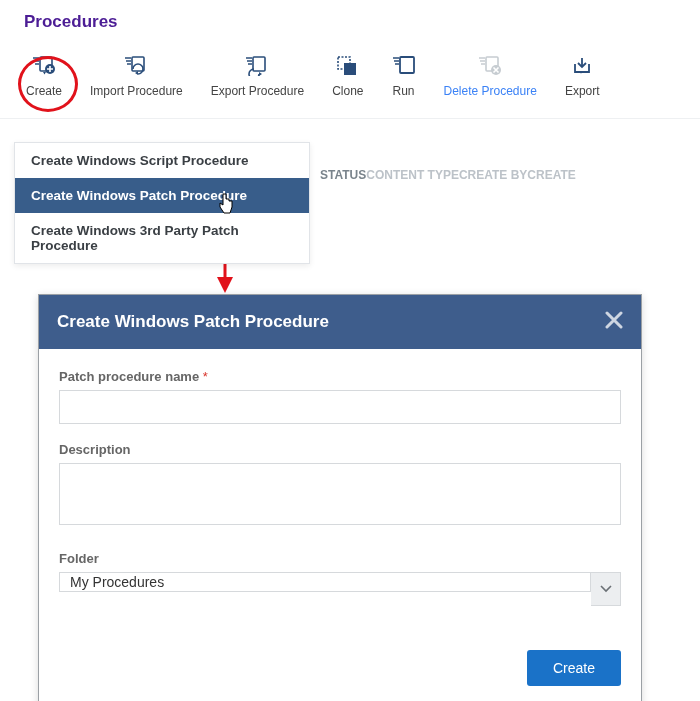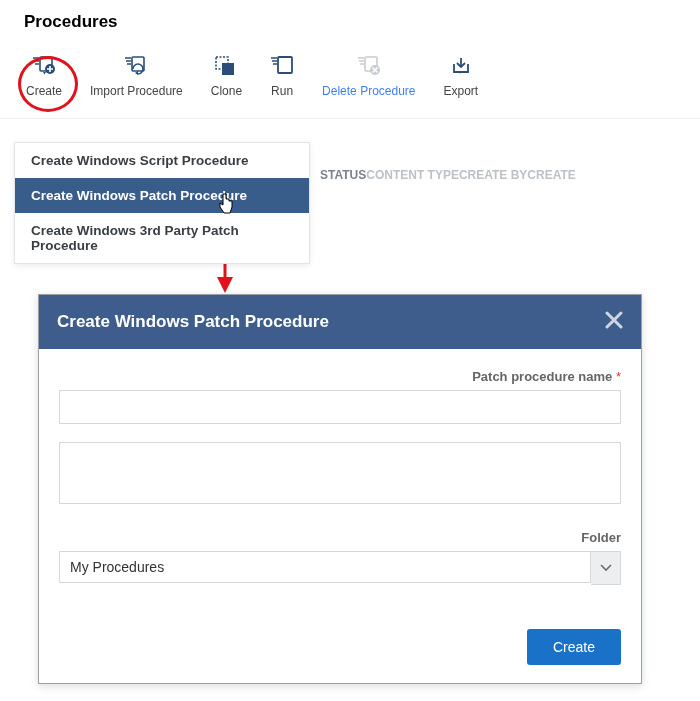--- a/index.html
+++ b/index.html
@@ -1,18 +1,18 @@
 <!DOCTYPE html>
 <html><head>
 <meta charset="utf-8">
 <style>
   * { box-sizing: border-box; margin: 0; padding: 0; font-family: Arial, Helvetica, sans-serif; }
   body { background: #ffffff; width: 700px; height: 701px; position: relative; overflow: hidden; }
 
-  .page-title { font-size: 17px; font-weight: bold; color: #000000; padding: 12px 0 14px 24px; }
+  .page-title { font-size: 17px; font-weight: bold; color: #4c1d95; padding: 12px 0 14px 24px; }
 
   .toolbar { display: flex; padding: 0 12px 12px 12px; gap: 0; border-bottom: 1px solid #eef0f2; }
   .toolbar-item { display: flex; flex-direction: column; align-items: center; justify-content: center; padding: 8px 14px; cursor: pointer; font-size: 12px; color: #444; }
   .toolbar-item.disabled { color: #3b82f6; cursor: default; }
   .toolbar-item .icon-wrap { width: 24px; height: 24px; display: flex; align-items: center; justify-content: center; margin-bottom: 6px; }
   .toolbar-item span.label { white-space: nowrap; }
 
   .red-circle { position: absolute; left: 18px; top: 56px; width: 60px; height: 56px; border: 3px solid #e1121b; border-radius: 50%; pointer-events: none; }
 
   .column-headers { display: flex; position: absolute; left: 320px; top: 150px; font-size: 12px; font-weight: bold; color: #bcc2c8; background: #fff; padding: 18px 0; width: 380px; }
@@ -24,26 +24,26 @@
 
   .cursor { position: absolute; left: 218px; top: 193px; z-index: 6; pointer-events: none; }
 
   .arrow { position: absolute; left: 215px; top: 215px; z-index: 4; pointer-events: none; }
 
   .dialog { position: absolute; left: 38px; top: 294px; width: 604px; background: #fff; border: 1px solid #9ba0a5; box-shadow: 0 2px 8px rgba(0,0,0,0.15); }
   .dialog-header { background: #3e5d8c; color: #fff; display: flex; align-items: center; justify-content: space-between; padding: 16px 18px; }
   .dialog-title { font-size: 17px; font-weight: bold; }
   .close-x { opacity: 0.75; cursor: pointer; }
   .dialog-body { padding: 20px 20px 18px 20px; }
-  .form-label { font-size: 13px; font-weight: bold; color: #666; margin-bottom: 6px; text-align: right; }
+  .form-label { font-size: 13px; font-weight: bold; color: #666; margin-bottom: 6px; }
   .req { color: #d8342b; font-weight: normal; }
   .form-input { width: 100%; border: 1px solid #d6d9dc; height: 34px; padding: 6px 8px; font-size: 13px; margin-bottom: 18px; }
   .form-textarea { width: 100%; border: 1px solid #d6d9dc; height: 62px; padding: 6px 8px; font-size: 13px; margin-bottom: 22px; resize: none; }
   .folder-row { display: flex; }
-  .folder-select { flex: 1; border: 1px solid #d6d9dc; height: 32px; display: flex; align-items: center; padding: 0 10px; font-size: 14px; color: #333; }
+  .folder-select { flex: 1; border: 1px solid #d6d9dc; height: 20px; display: flex; align-items: center; padding: 0 10px; font-size: 14px; color: #333; }
   .folder-btn { width: 30px; height: 34px; border: 1px solid #d6d9dc; border-left: none; background: #eceef0; display: flex; align-items: center; justify-content: center; cursor: pointer; }
   .dialog-footer { display: flex; justify-content: flex-end; padding-top: 44px; }
   .create-btn { background: #1a72c8; color: #fff; border: none; padding: 10px 26px; font-size: 14px; border-radius: 3px; cursor: pointer; }
 </style>
 </head>
 <body>
 
 <div class="page-title">Procedures</div>
 
 <div class="toolbar">
@@ -62,20 +62,31 @@
   <div class="toolbar-item">
     <span class="icon-wrap">
       <svg width="24" height="20" viewBox="0 0 24 20">
           <path d="M1 2h6M2 5h5M3 8h4" stroke="#2a4d7a" stroke-width="1.6" fill="none"></path>
           <rect x="8" y="1" width="12" height="14" rx="1" fill="none" stroke="#2a4d7a" stroke-width="1.6"></rect>
           <path d="M14 18 a5 5 0 1 0 -5 -5" stroke="#2a4d7a" stroke-width="1.6" fill="none"></path>
           <path d="M14 15 l0 4 l-3 -2 z" fill="#2a4d7a"></path>
         </svg>
     </span>
     <span class="label">Import Procedure</span>
+  </div>
+  <div class="toolbar-item">
+    <span class="icon-wrap">
+      <svg width="24" height="20" viewBox="0 0 24 20">
+          <path d="M1 2h6M2 5h5M3 8h4" stroke="#2a4d7a" stroke-width="1.6" fill="none"></path>
+          <rect x="8" y="1" width="12" height="14" rx="1" fill="none" stroke="#2a4d7a" stroke-width="1.6"></rect>
+          <path d="M9 13 a5 5 0 1 0 5 5" stroke="#2a4d7a" stroke-width="1.6" fill="none"></path>
+          <path d="M14 16 l3 2 l-3 2 z" fill="#2a4d7a"></path>
+        </svg>
+    </span>
+    <span class="label">Export Procedure</span>
   </div>
   <div class="toolbar-item">
     <span class="icon-wrap">
       <svg width="22" height="20" viewBox="0 0 22 20">
           <rect x="1" y="1" width="12" height="12" fill="none" stroke="#2a4d7a" stroke-width="1.6" stroke-dasharray="2 1.5"></rect>
           <rect x="7" y="7" width="12" height="12" fill="#2a4d7a"></rect>
         </svg>
     </span>
     <span class="label">Clone</span>
   </div>
@@ -143,20 +154,21 @@
       <svg width="18" height="18" viewBox="0 0 18 18">
           <path d="M2 2 L16 16 M16 2 L2 16" stroke="#fff" stroke-width="3" stroke-linecap="round"></path>
         </svg>
     </span>
   </div>
   <div class="dialog-body">
     <div class="form-label">
       <span>Patch procedure name</span> <span class="req">*</span>
     </div>
     <input class="form-input" type="text" style="">
+    <div class="form-label">Description</div>
     <textarea class="form-textarea" style=""></textarea>
     <div class="form-label">Folder</div>
     <div class="folder-row">
       <div class="folder-select">My Procedures</div>
       <div class="folder-btn">
         <svg width="12" height="8" viewBox="0 0 12 8">
             <path d="M1 1 L6 6 L11 1" fill="none" stroke="#6a7075" stroke-width="1.6"></path>
           </svg>
       </div>
     </div>

